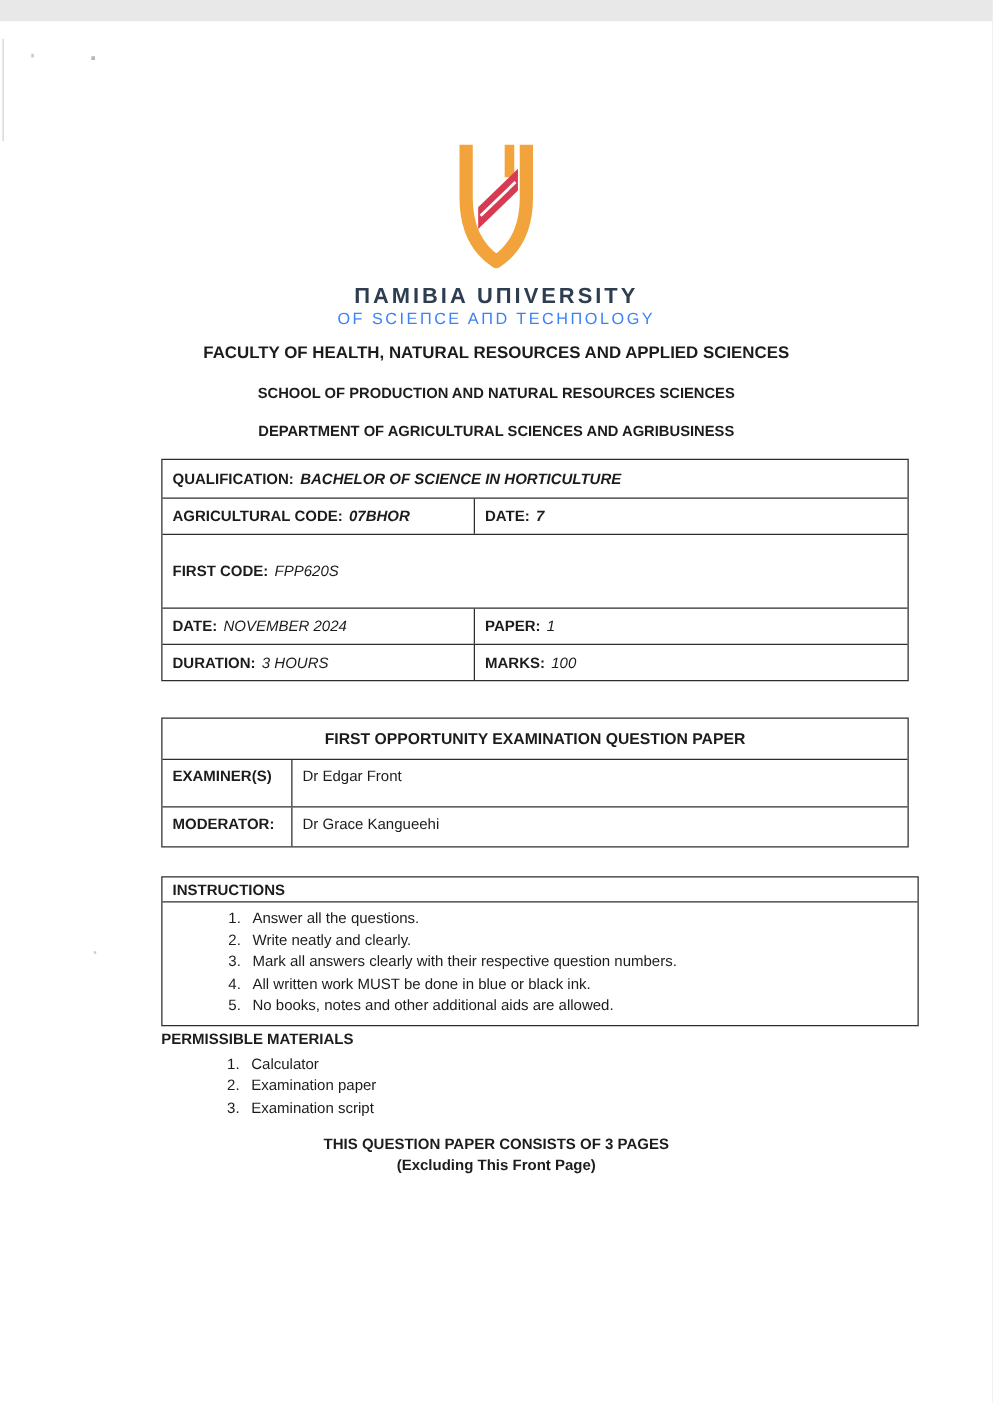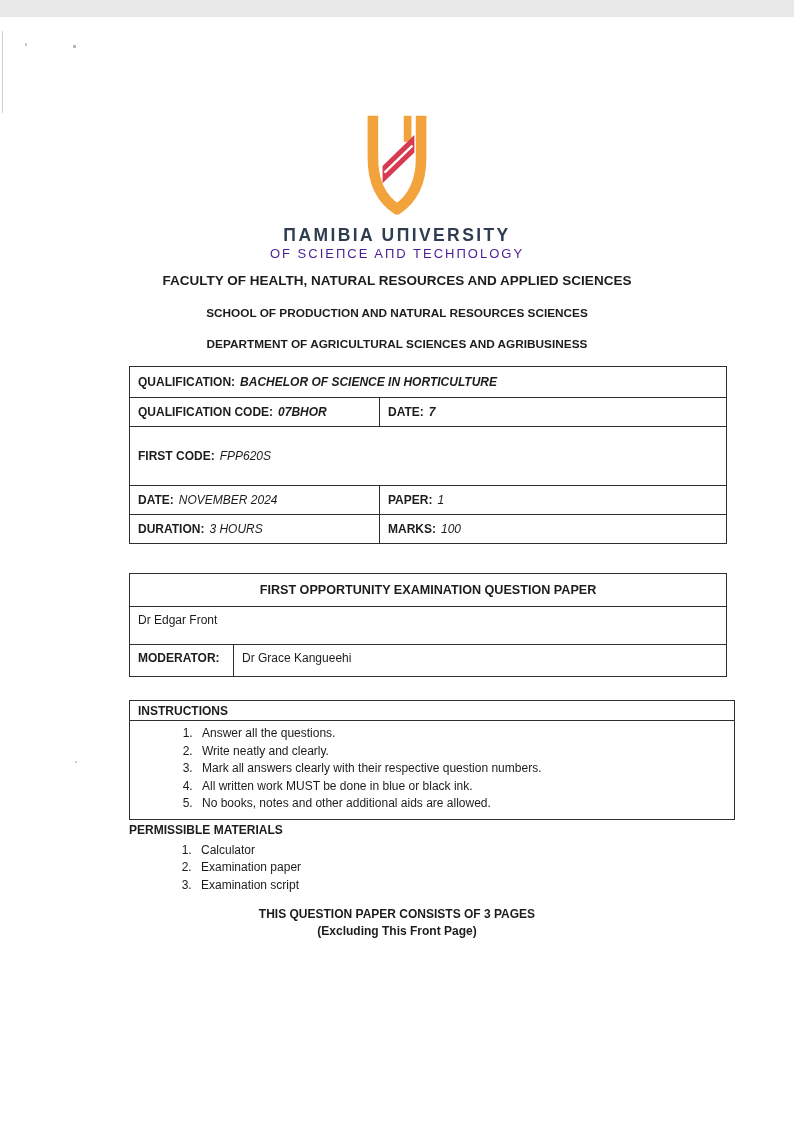--- a/index.html
+++ b/index.html
@@ -82,36 +82,36 @@
   <div class="logo-wrap">
     <svg width="88" height="106" viewBox="0 0 90 110" aria-hidden="true">
       <path d="M20 6 L20 50 C20 77 30 93 45 103 C60 93 70 77 70 50 L70 6" fill="none" stroke-width="11" stroke-linecap="butt" stroke-linejoin="round" stroke="#F2A33C"></path>
       <path d="M56 6 L56 33" fill="none" stroke-width="8" stroke-linecap="butt" stroke="#F2A33C"></path>
       <polygon points="30,76 30,58 63,26 63,44" fill="#D63B52"></polygon>
       <path d="M32 65 L61 37" stroke="#ffffff" stroke-width="2.4" fill="none"></path>
     </svg>
   </div>
 
   <div class="wordmark" style="color: rgb(46, 61, 80);">ΠAMIBIA UΠIVERSITY</div>
-  <div class="wordmark-sub" style="color: #4c1d95;">OF SCIEΠCE AΠD TECHΠOLOGY</div>
+  <div class="wordmark-sub" style="color: #3b82f6;">OF SCIEΠCE AΠD TECHΠOLOGY</div>
 
   <div class="faculty">FACULTY OF HEALTH, NATURAL RESOURCES AND APPLIED SCIENCES</div>
   <div class="school">SCHOOL OF PRODUCTION AND NATURAL RESOURCES SCIENCES</div>
   <div class="department">DEPARTMENT OF AGRICULTURAL SCIENCES AND AGRIBUSINESS</div>
 
   <div class="doc-table t1">
     <div class="row full">
       <div class="cell h30">
         <span class="lbl">QUALIFICATION:</span>
         <span class="lbl val">BACHELOR OF SCIENCE IN HORTICULTURE</span>
       </div>
     </div>
     <div class="row">
       <div class="cell h28">
-        <span class="lbl">QUALIFICATION CODE:</span>
+        <span class="lbl">AGRICULTURAL CODE:</span>
         <span class="lbl val">07BHOR</span>
       </div>
       <div class="cell h28">
         <span class="lbl">DATE:</span>
         <span class="lbl val">7</span>
       </div>
     </div>
     <div class="row">
       <div class="cell h58">
         <span class="lbl">FIRST CODE:</span>
@@ -136,20 +136,21 @@
       <div class="cell h28">
         <span class="lbl">MARKS:</span>
         <span class="val">100</span>
       </div>
     </div>
   </div>
 
   <div class="doc-table t2">
     <div class="title-row">FIRST OPPORTUNITY EXAMINATION QUESTION PAPER</div>
     <div class="row r-exam">
+      <div class="cell lbl">EXAMINER(S)</div>
       <div class="cell">Dr Edgar Front</div>
     </div>
     <div class="row r-mod">
       <div class="cell lbl">MODERATOR:</div>
       <div class="cell">Dr Grace Kangueehi</div>
     </div>
   </div>
 
   <div class="doc-table t3">
     <div class="hdr">INSTRUCTIONS</div>

